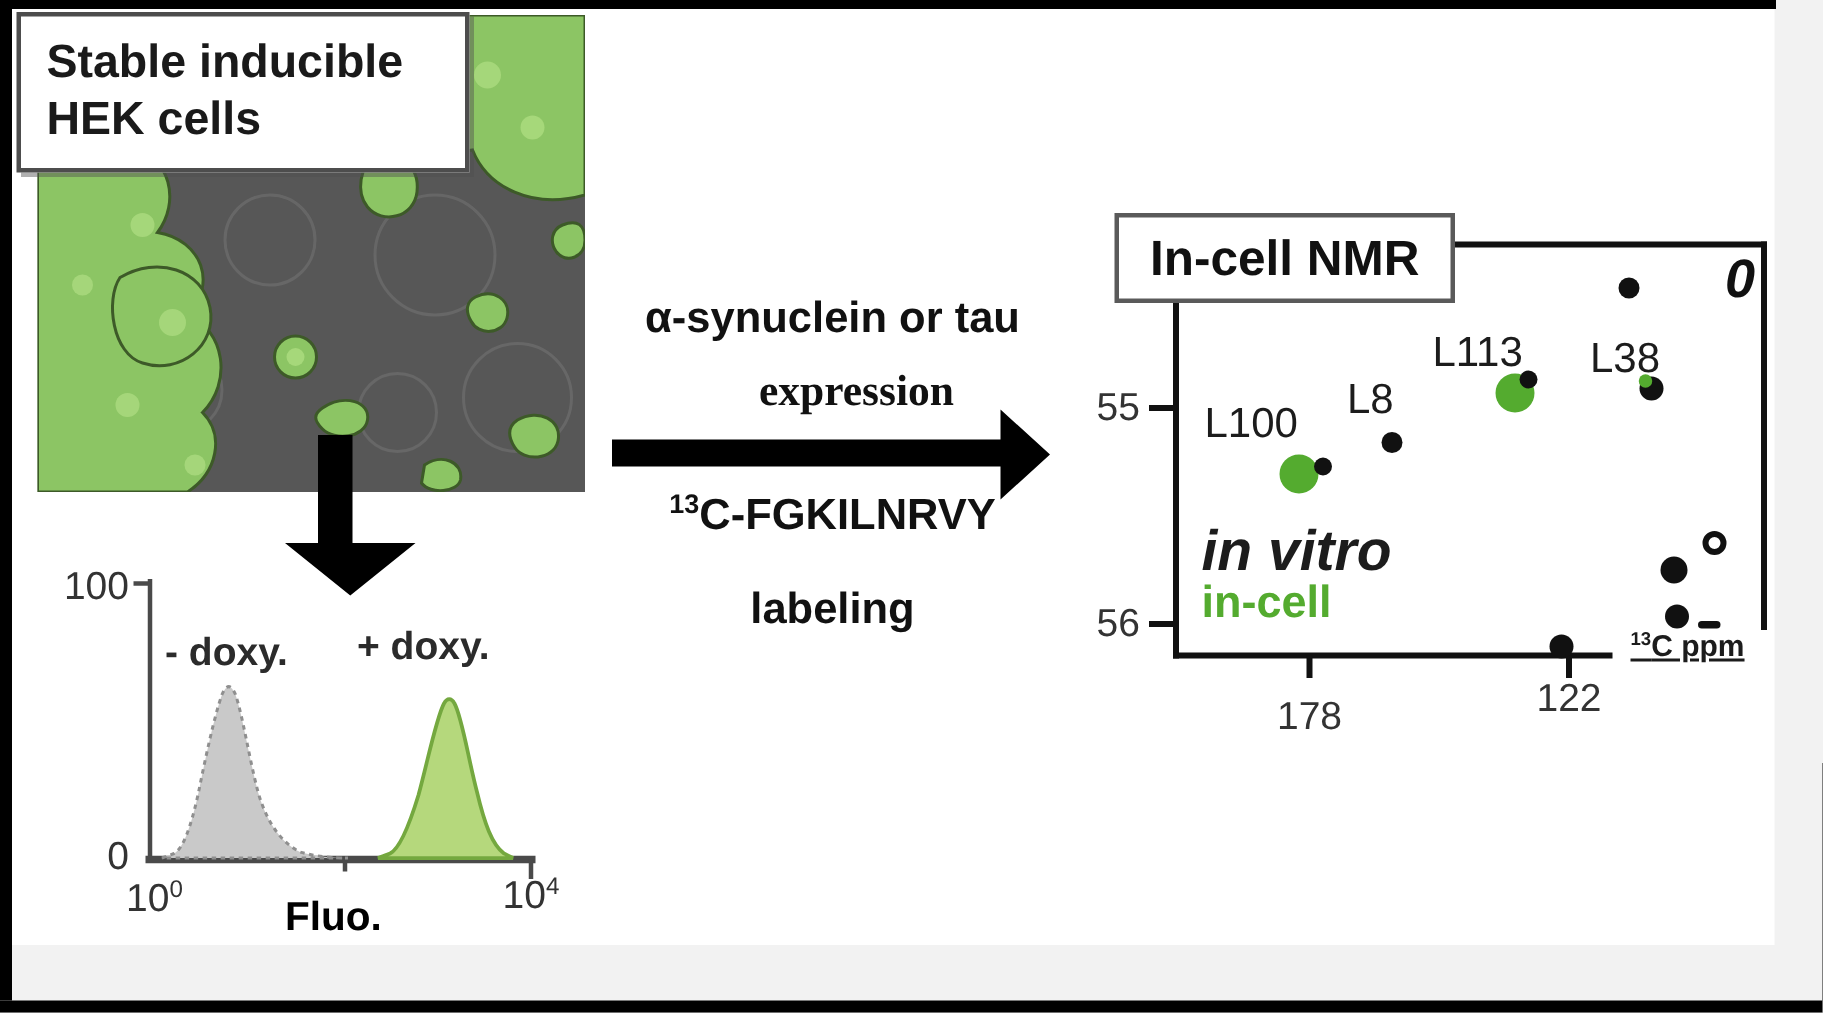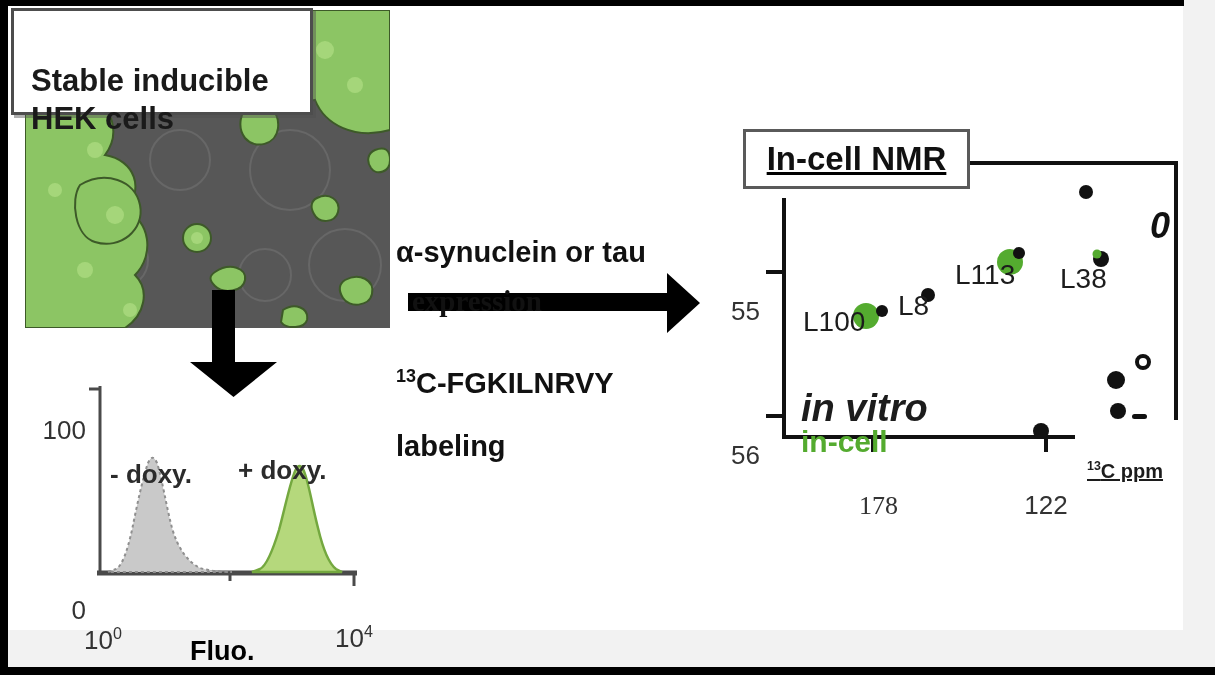--- a/index.html
+++ b/index.html
@@ -7,26 +7,26 @@
           font-family:"Liberation Sans",sans-serif;}
   .abs{position:absolute;}
   .noselect{user-select:none;}
   
   .bar{position:absolute;background:#000;}
   
   #card{position:absolute;left:8px;top:6px;width:1175px;height:624px;background:#ffffff;}
   
   #shapes{position:absolute;left:0;top:0;width:1215px;height:675px;pointer-events:none;}
   
-  .t{position:absolute;color:#1d1d1d;line-height:1.05;white-space:nowrap;margin-top:40px;}
+  .t{position:absolute;color:#1d1d1d;line-height:1.05;white-space:nowrap;}
   .boxlabel{font-size:31px;font-weight:700;color:#1a1a1a;}
   .axis-num{font-size:26px;font-weight:500;color:#333;}
   .doxy{font-size:26px;font-weight:600;color:#2b2b2b;}
   .flabel{font-size:27px;font-weight:600;color:#000000;}
-  .proc{font-size:29px;font-weight:700;color:#111;text-align:left;}
+  .proc{font-size:29px;font-weight:700;color:#111;text-align:center;}
   .nmr-title{font-size:33px;font-weight:700;color:#111;}
   .peaklbl{font-size:28px;font-weight:500;color:#1c1c1c;}
   .legend-vitro{font-size:38px;font-weight:700;font-style:italic;color:#1c1c1c;}
   .legend-cell{font-size:30px;font-weight:700;}
   .corner0{font-size:36px;font-weight:700;font-style:italic;color:#111;}
   .ppmlbl{font-size:20px;font-weight:600;color:#1c1c1c;}
   sup{font-size:62%;vertical-align:super;}
   
   .labelbox{position:absolute;background:#fff;border:3px solid #4d4d4d;
             box-shadow:3px 3px 0 rgba(80,80,80,.45);}
@@ -148,27 +148,27 @@
   <div class="t doxy" style="left:238px;top:417px;">+ doxy.</div>
   <div class="t axis-num" style="left:84px;top:585px;"><span>10</span><sup>0</sup></div>
   <div class="t axis-num" style="left:335px;top:583px;"><span>10</span><sup>4</sup></div>
   <div class="t flabel" style="left:190px;top:597px;">Fluo.</div>
 
   <div class="t proc" style="left:396px;top:197px;width:318px;">α-synuclein or tau</div>
   <div class="t proc" style="left:412px;top:246px;width:318px;font-family:Liberation Serif, serif;">expression</div>
   <div class="t proc" style="left:396px;top:327px;width:318px;"><sup>13</sup><span>C-FGKILNRVY</span></div>
   <div class="t proc" style="left:396px;top:391px;width:318px;">labeling</div>
 
-  <div id="nmr-titlebox" style="left:743px;top:129px;width:221px;height:54px;text-decoration:underline;">
+  <div id="nmr-titlebox" style="left:743px;top:142px;width:221px;height:54px;">
     <span class="nmr-title">In-cell NMR</span>
   </div>
 
   <div class="t axis-num" style="left:722px;top:258px;width:38px;text-align:right;">55</div>
   <div class="t axis-num" style="left:722px;top:402px;width:38px;text-align:right;">56</div>
-  <div class="t axis-num" style="left:848px;top:452px;width:50px;text-align:right;font-family:Liberation Serif, serif;">178</div>
+  <div class="t axis-num" style="left:848px;top:464px;width:50px;text-align:center;">178</div>
   <div class="t axis-num" style="left:1021px;top:452px;width:50px;text-align:center;">122</div>
   <div class="t ppmlbl" style="left:1087px;top:420px;text-decoration:underline;"><sup>13</sup><span>C ppm</span></div>
 
   <div class="t peaklbl" style="left:803px;top:267px;">L100</div>
   <div class="t peaklbl" style="left:898px;top:251px;">L8</div>
   <div class="t peaklbl" style="left:955px;top:220px;">L113</div>
   <div class="t peaklbl" style="left:1060px;top:224px;">L38</div>
 
   <div class="t legend-vitro" style="left:801px;top:349px;">in vitro</div>
   <div class="t legend-cell" id="legend-incell" style="left: 801px; top: 386px; color: rgb(84, 171, 47);">in-cell</div>

